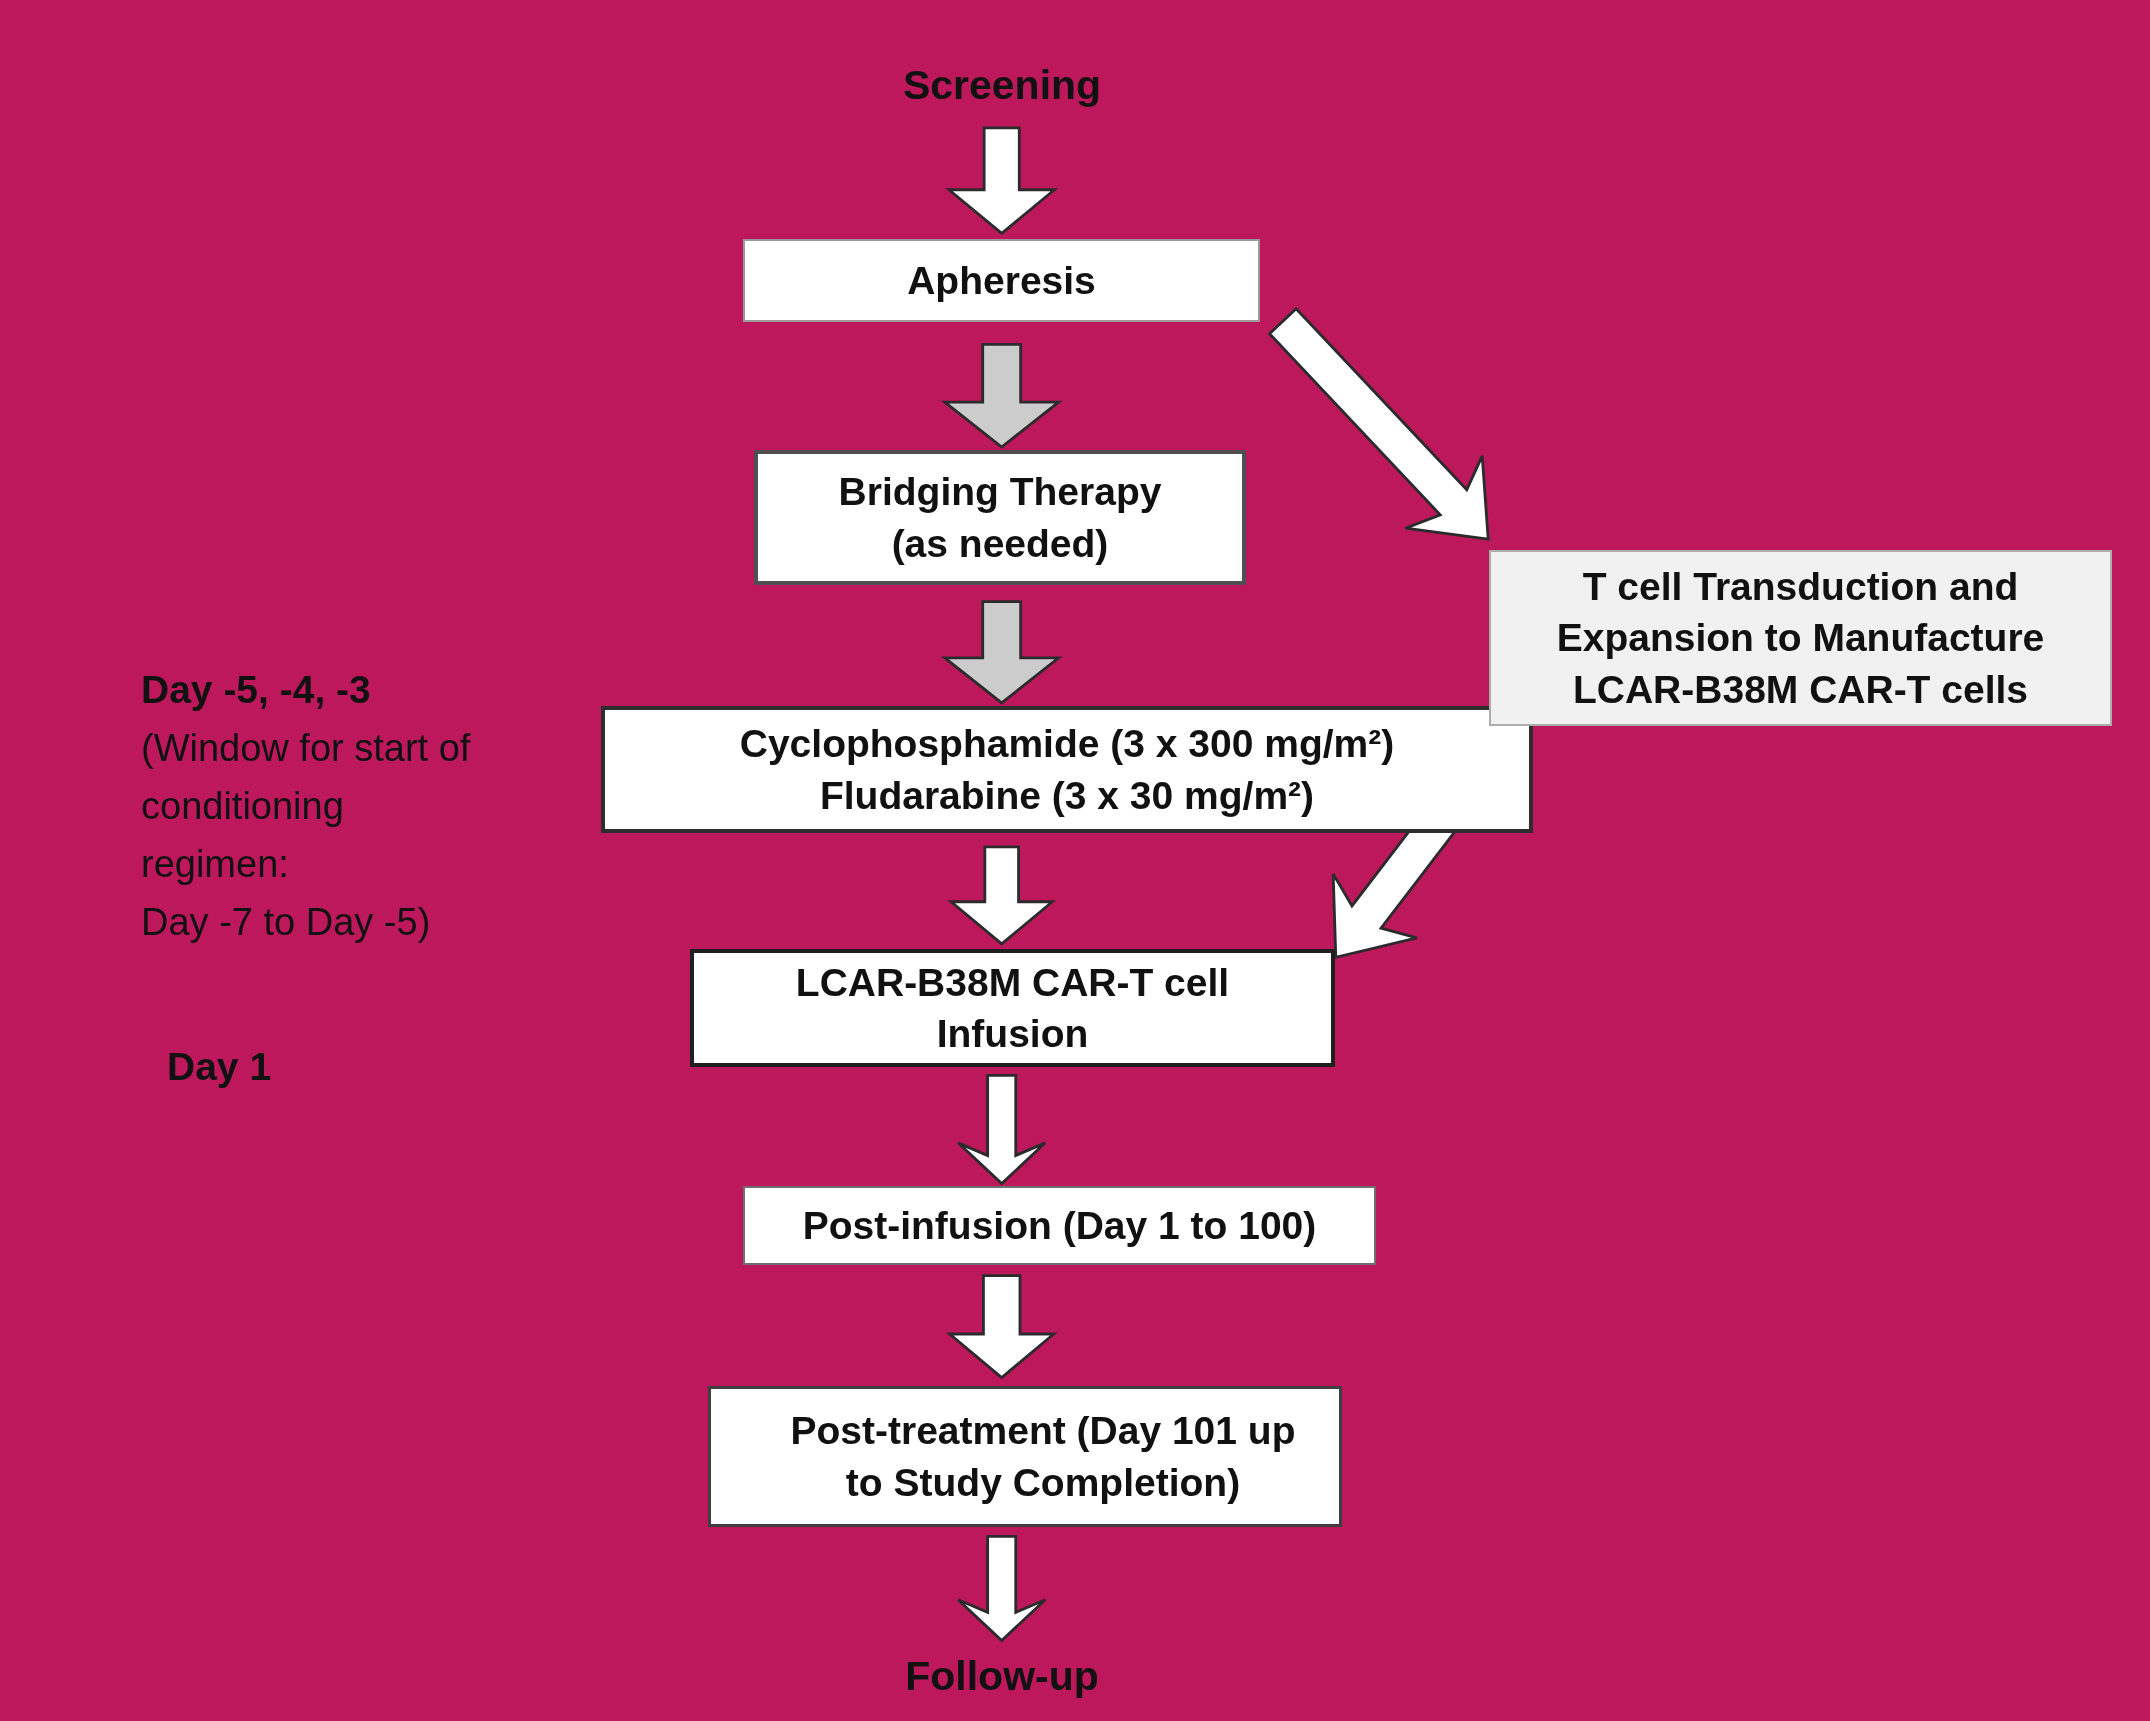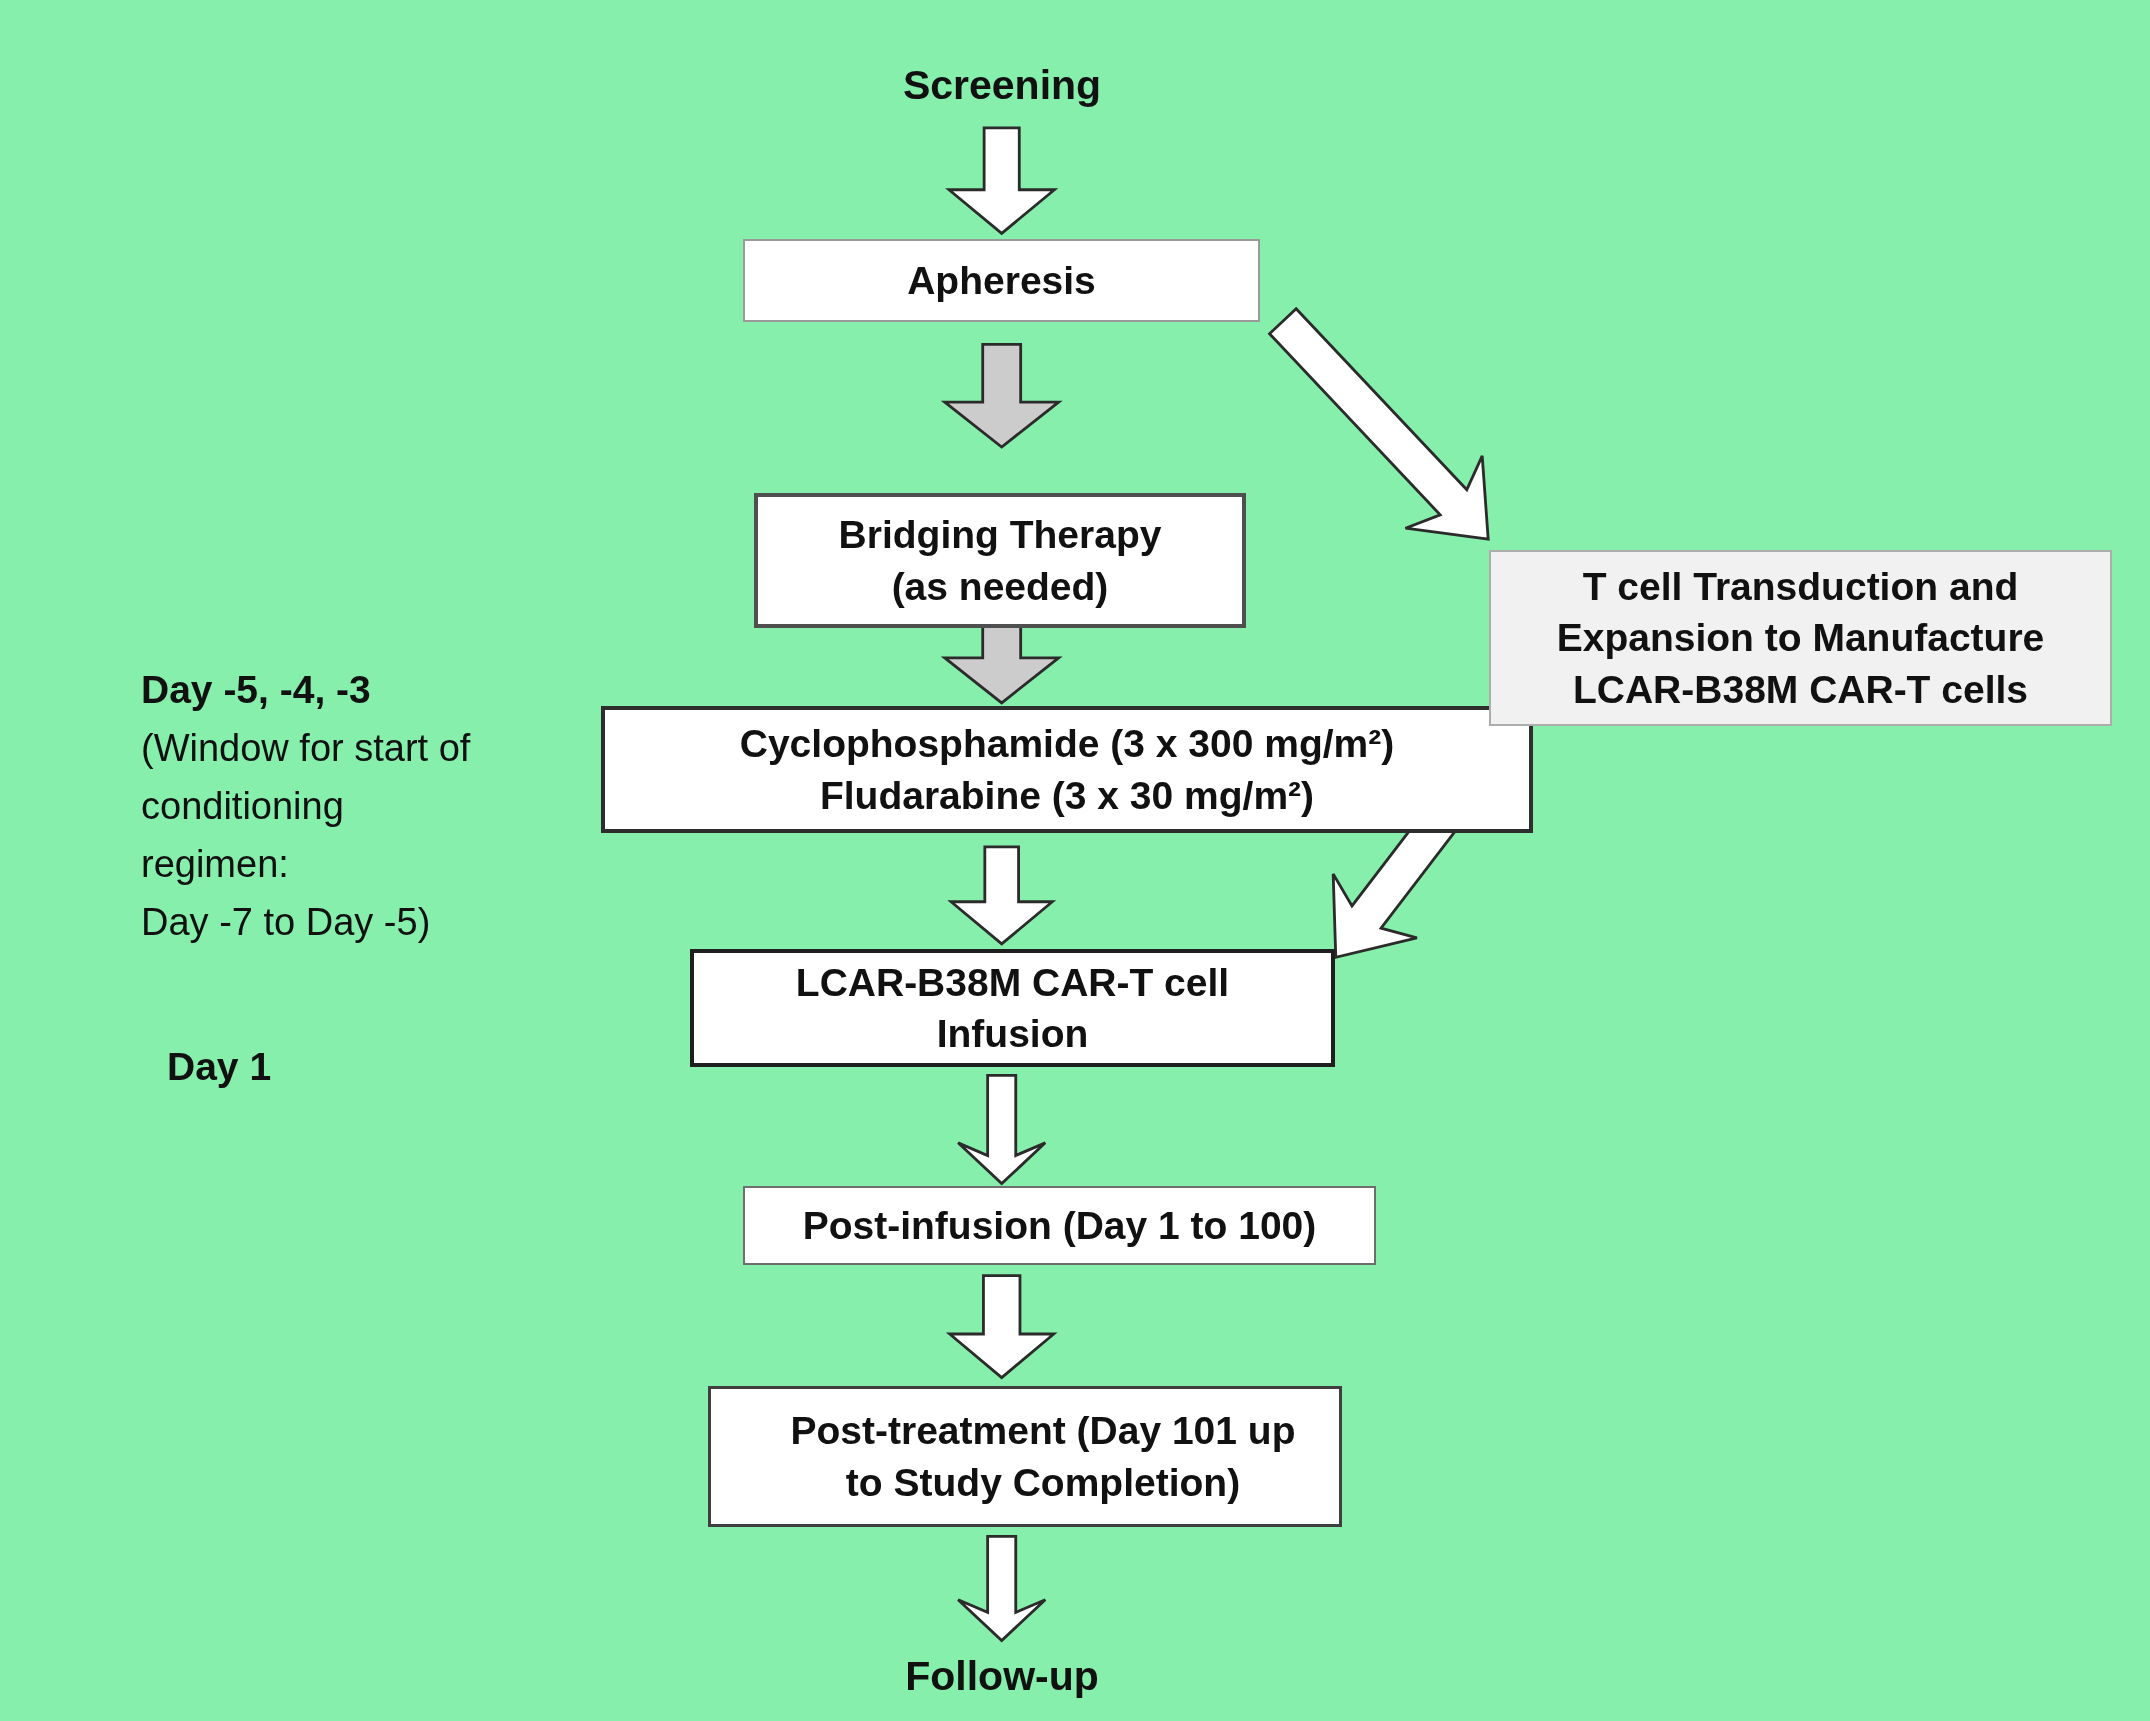--- a/index.html
+++ b/index.html
@@ -1,20 +1,20 @@
 <!DOCTYPE html>
 <html style="font-size:11.2px"><head>
 <meta charset="utf-8">
 <style>
   html, body { margin: 0; padding: 0; background: #ffffff; }
   .stage {
     position: relative;
     width: 2151px;
     height: 1722px;
-    background: #86efac;
+    background: #be185d;
     font-family: "Liberation Sans", "DejaVu Sans", sans-serif;
     color: #111111;
     overflow: hidden;
   }
   .arrows {
     position: absolute;
     left: 0; top: 0;
     width: 2151px; height: 1722px;
   }
   .arw {
@@ -30,21 +30,21 @@
     align-items: center;
     justify-content: center;
     text-align: center;
     font-weight: 700;
     font-size: 39px;
     line-height: 1.32;
     white-space: pre-line;
     color: #111111;
   }
   .box-apheresis      { left: 743px; top: 239px;  width: 517px;  height: 83px; border: 2.8px solid #9a9a9a; }
-  .box-bridging       { left: 754px; top: 450px;  width: 492px;  height: 135px; border: 4.2px solid #4f4f4f; margin-top: 43px; }
+  .box-bridging       { left: 754px; top: 450px;  width: 492px;  height: 135px; border: 4.2px solid #4f4f4f; }
   .box-conditioning   { left: 601px;  top: 706px; width: 932px; height: 127px; border: 4.2px solid #2e2e2e; }
   .box-tcell          { left: 1489px; top: 550px;  width: 623px;  height: 176px; border: 2.8px solid #adadad; background: #f1f1f1; }
   .box-infusion       { left: 690px;  top: 949px; width: 645px;  height: 118px; border: 4.9px solid #1f1f1f; }
   .box-post-infusion  { left: 711px; top: 1186px; width: 633px;  height: 79px; border: 2.8px solid #6e6e6e; margin-left: 32px; }
   .box-post-treatment { left: 708px; top: 1386px; width: 634px;  height: 141px; border: 3.5px solid #3f3f3f; padding-left: 36px; }
   .flow-label {
     position: absolute;
     width: 422px;
     text-align: center;
     font-weight: 700;

